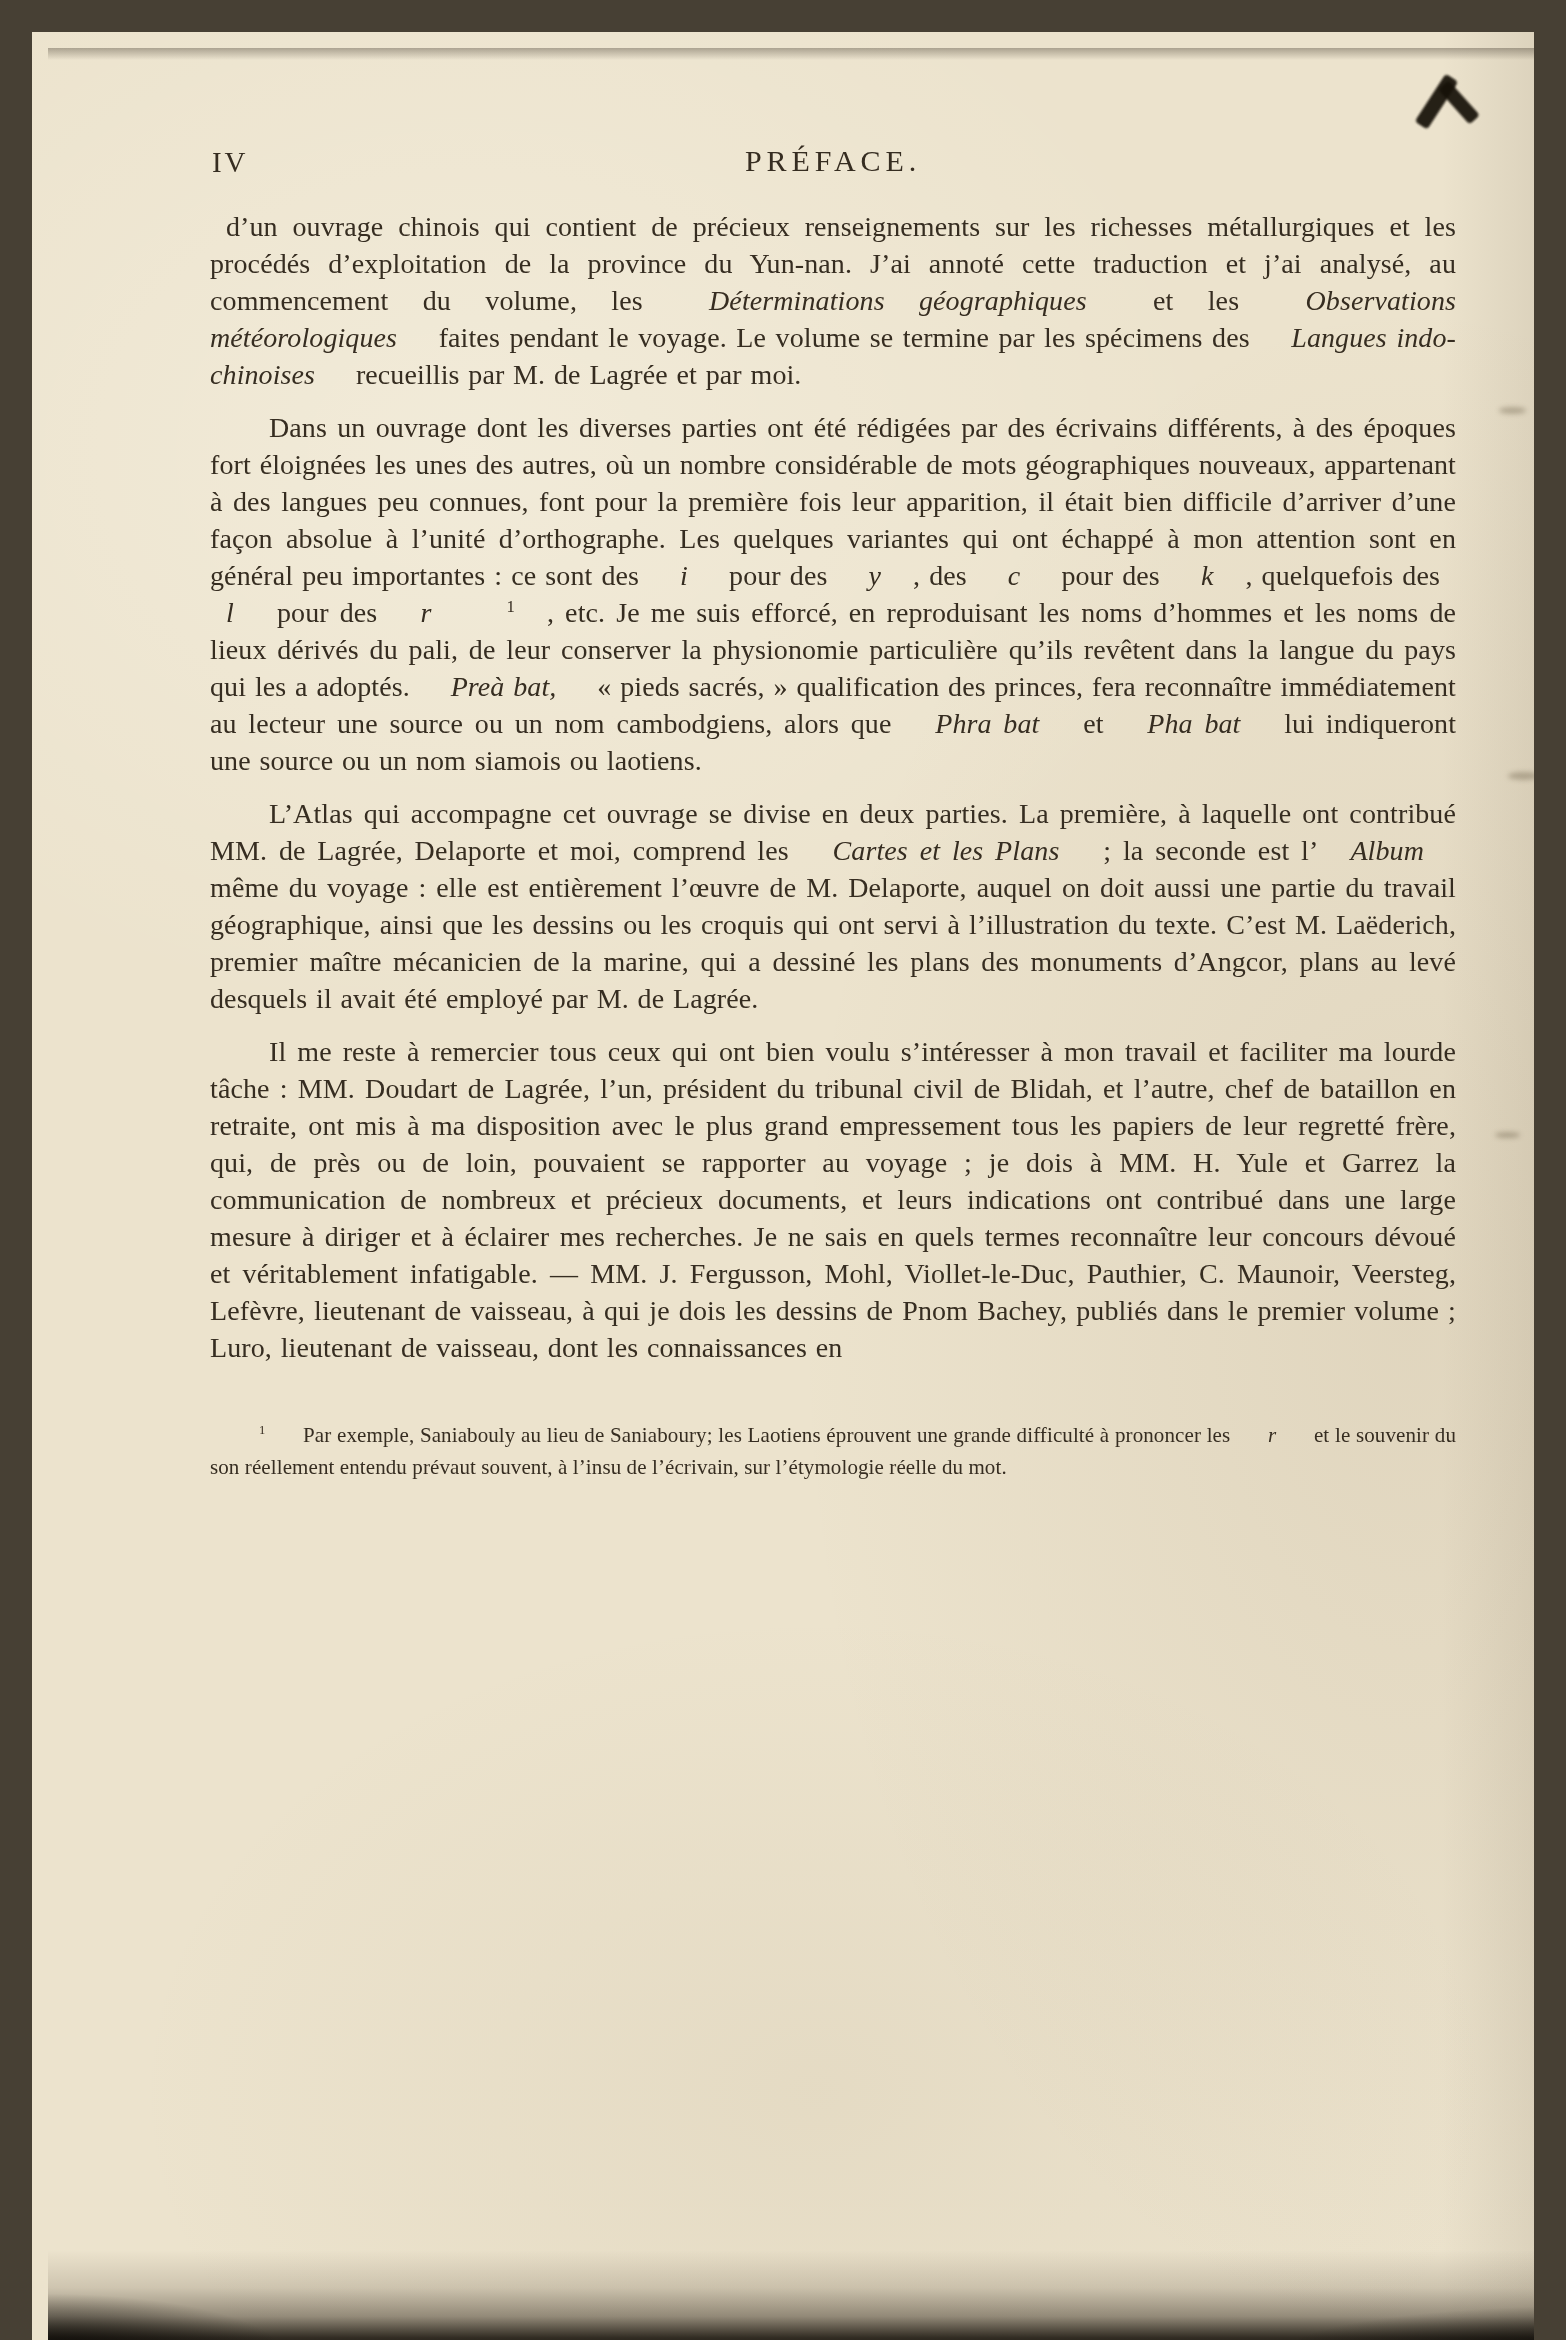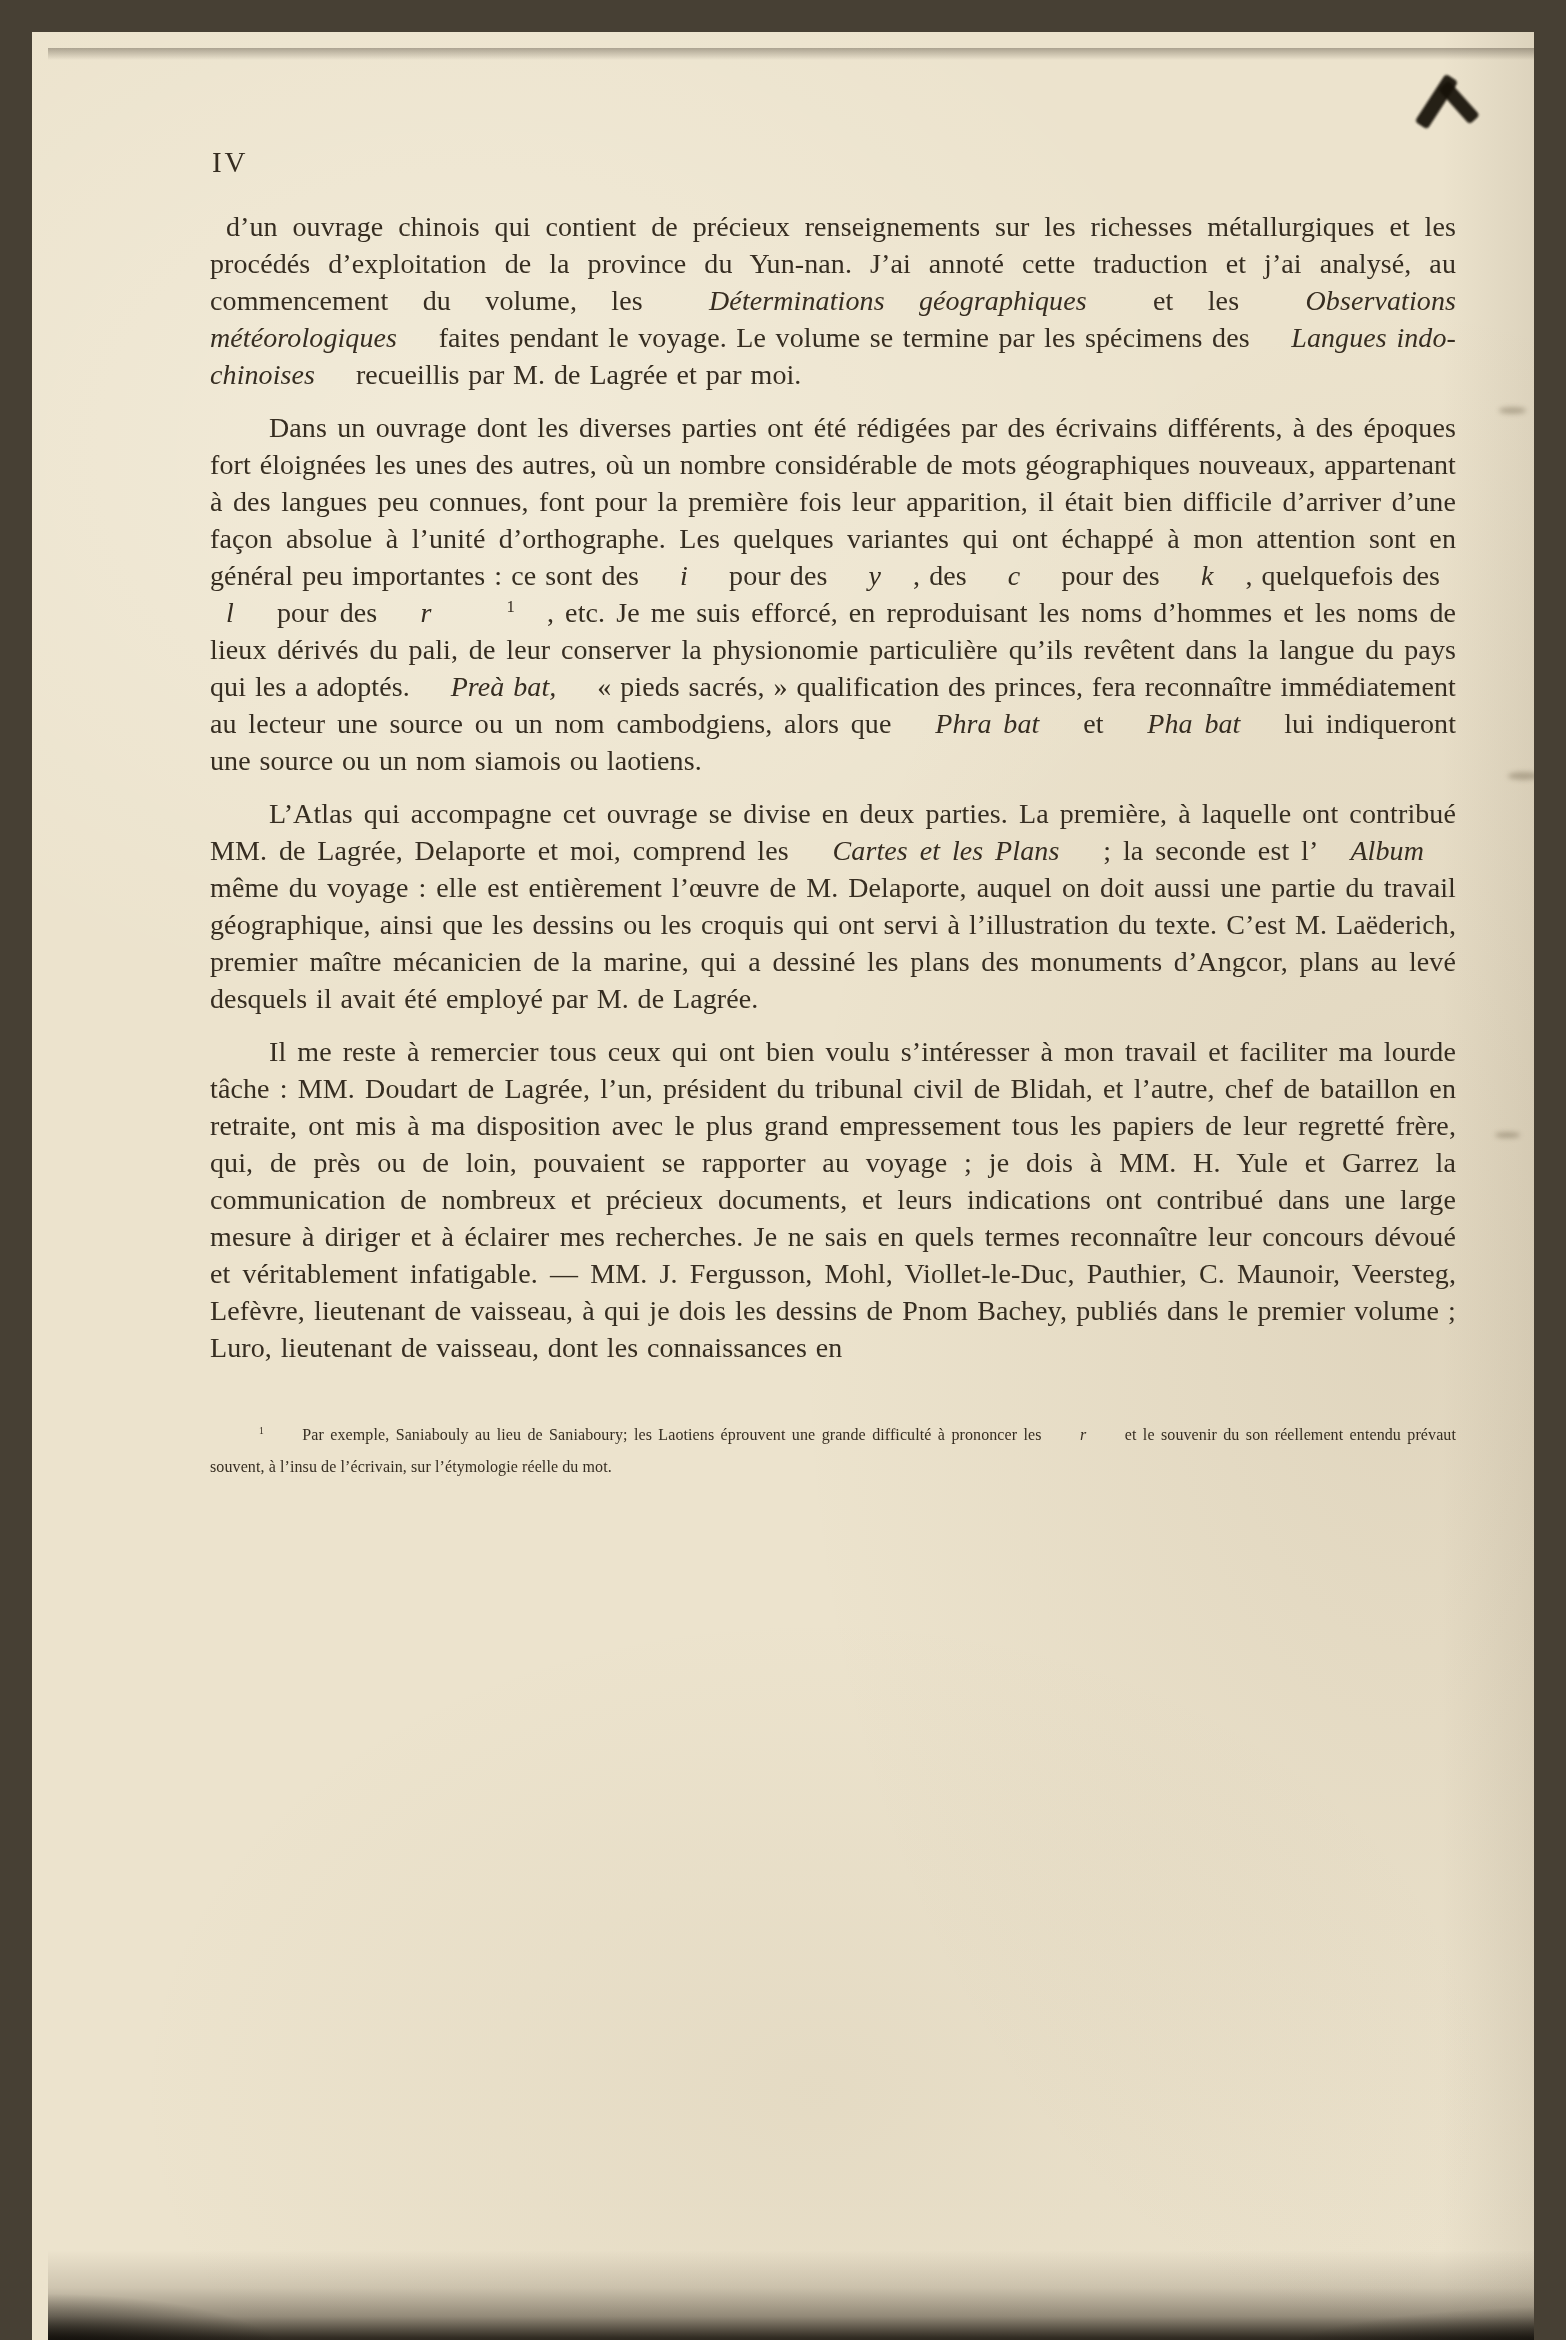--- a/index.html
+++ b/index.html
@@ -91,21 +91,21 @@
   .para.indent { text-indent: 43px; }
 
   sup {
     font-size: 0.6em;
     line-height: 0;
     vertical-align: super;
   }
 
   .footnote {
     margin-top: 53px;
-    font-size: 16px;
+    font-size: 21px;
     line-height: 32px;
     text-align: justify;
     text-indent: 33px;
     letter-spacing: 0.1px;
   }
 </style>
 </head>
 <body>
 
 <div class="page">
@@ -114,20 +114,21 @@
 
   <div class="corner-stroke-a"></div>
   <div class="corner-stroke-b"></div>
 
   <div class="smudge smudge-1"></div>
   <div class="smudge smudge-2"></div>
   <div class="smudge smudge-3"></div>
 
   <header class="page-header">
     <span class="page-number">IV</span>
+    <span class="header-title">PRÉFACE.</span>
   </header>
 
   <main class="body-text">
 
     <p class="para"><span>d’un ouvrage chinois qui contient de précieux renseignements sur les richesses métallurgiques et les procédés d’exploitation de la province du Yun-nan. J’ai annoté cette traduction et j’ai analysé, au commencement du volume, les </span><i>Déterminations géographiques</i><span> et les </span><i>Observations météorologiques</i><span> faites pendant le voyage. Le volume se termine par les spécimens des </span><i>Langues indo-chinoises</i><span> recueillis par M. de Lagrée et par moi.</span></p>
       <p class="para indent"><span>Dans un ouvrage dont les diverses parties ont été rédigées par des écrivains différents, à des époques fort éloignées les unes des autres, où un nombre considérable de mots géographiques nouveaux, appartenant à des langues peu connues, font pour la première fois leur apparition, il était bien difficile d’arriver d’une façon absolue à l’unité d’orthographe. Les quelques variantes qui ont échappé à mon attention sont en général peu importantes : ce sont des </span><i>i</i><span> pour des </span><i>y</i><span>, des </span><i>c</i><span> pour des </span><i>k</i><span>, quelquefois des </span><i>l</i><span> pour des </span><i>r</i><span> </span><sup>1</sup><span>, etc. Je me suis efforcé, en reproduisant les noms d’hommes et les noms de lieux dérivés du pali, de leur conserver la physionomie particulière qu’ils revêtent dans la langue du pays qui les a adoptés. </span><i>Preà bat,</i><span> « pieds sacrés, » qualification des princes, fera reconnaître immédiatement au lecteur une source ou un nom cambodgiens, alors que </span><i>Phra bat</i><span> et </span><i>Pha bat</i><span> lui indiqueront une source ou un nom siamois ou laotiens.</span></p>
       <p class="para indent"><span>L’Atlas qui accompagne cet ouvrage se divise en deux parties. La première, à laquelle ont contribué MM. de Lagrée, Delaporte et moi, comprend les </span><i>Cartes et les Plans</i><span> ; la seconde est l’</span><i>Album</i><span> même du voyage : elle est entièrement l’œuvre de M. Delaporte, auquel on doit aussi une partie du travail géographique, ainsi que les dessins ou les croquis qui ont servi à l’illustration du texte. C’est M. Laëderich, premier maître mécanicien de la marine, qui a dessiné les plans des monuments d’Angcor, plans au levé desquels il avait été employé par M. de Lagrée.</span></p>
       <p class="para indent"><span>Il me reste à remercier tous ceux qui ont bien voulu s’intéresser à mon travail et faciliter ma lourde tâche : MM. Doudart de Lagrée, l’un, président du tribunal civil de Blidah, et l’autre, chef de bataillon en retraite, ont mis à ma disposition avec le plus grand empressement tous les papiers de leur regretté frère, qui, de près ou de loin, pouvaient se rapporter au voyage ; je dois à MM. H. Yule et Garrez la communication de nombreux et précieux documents, et leurs indications ont contribué dans une large mesure à diriger et à éclairer mes recherches. Je ne sais en quels termes reconnaître leur concours dévoué et véritablement infatigable. — MM. J. Fergusson, Mohl, Viollet-le-Duc, Pauthier, C. Maunoir, Veersteg, Lefèvre, lieutenant de vaisseau, à qui je dois les dessins de Pnom Bachey, publiés dans le premier volume ; Luro, lieutenant de vaisseau, dont les connaissances en</span></p>
       <p class="footnote"><sup>1</sup><span> Par exemple, Saniabouly au lieu de Saniaboury; les Laotiens éprouvent une grande difficulté à prononcer les </span><i>r</i><span> et le souvenir du son réellement entendu prévaut souvent, à l’insu de l’écrivain, sur l’étymologie réelle du mot.</span></p>
   </main>

